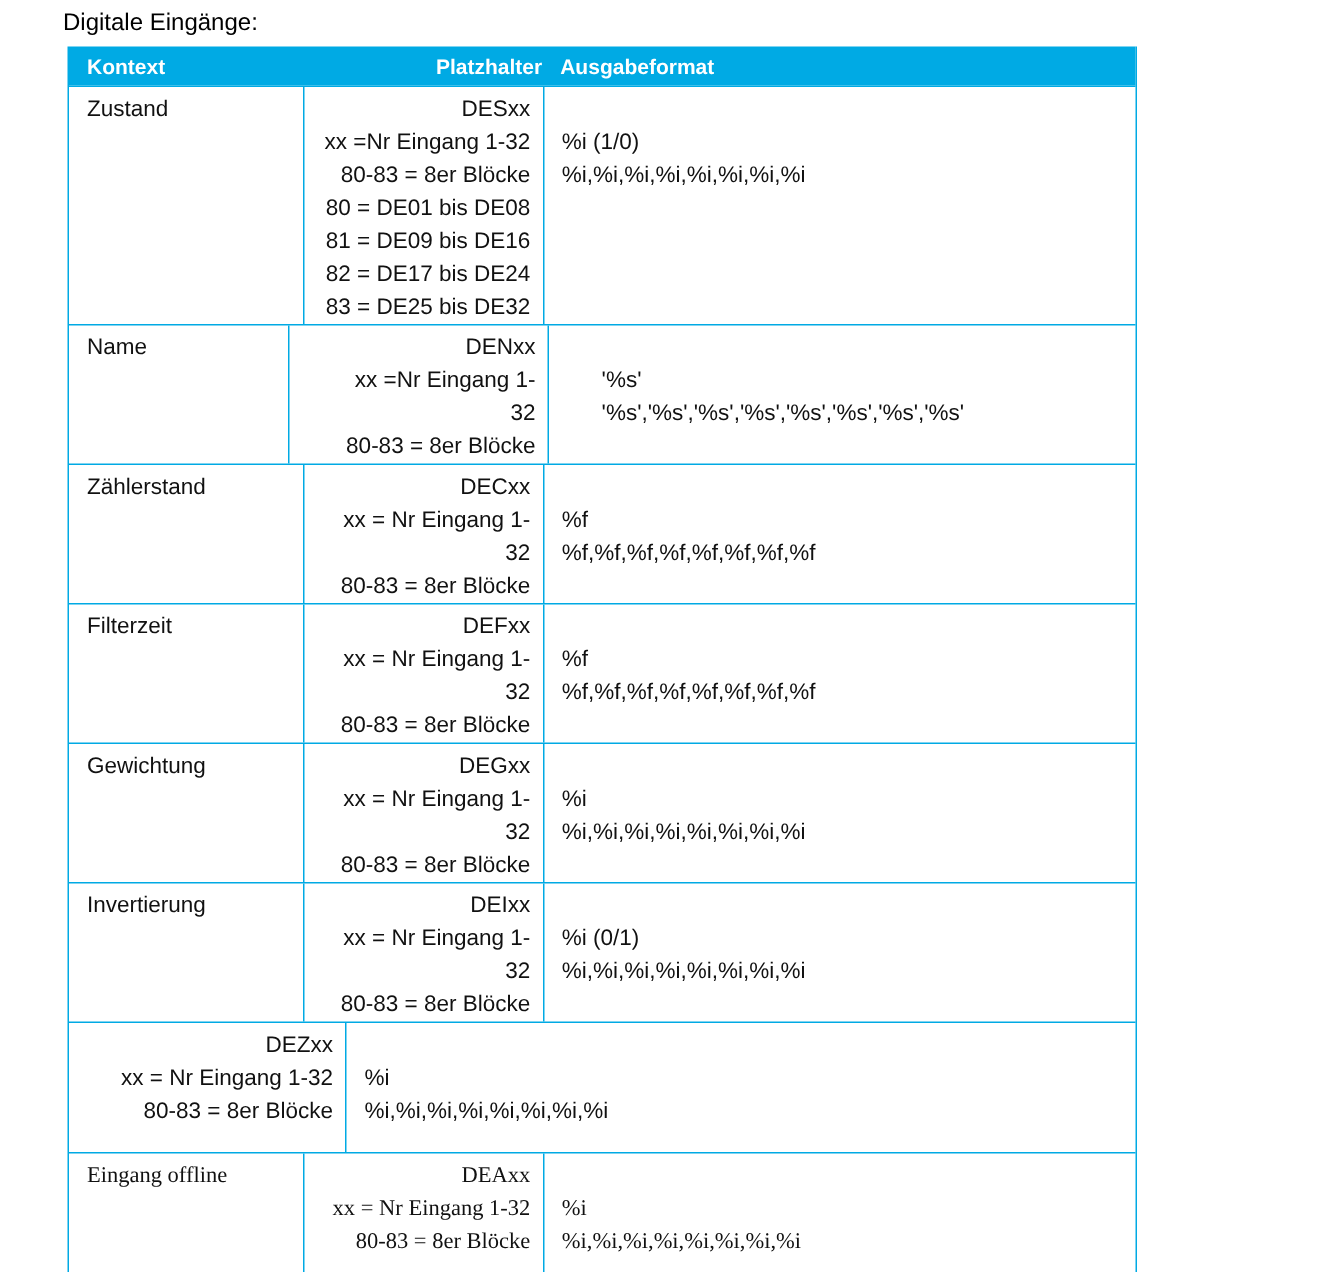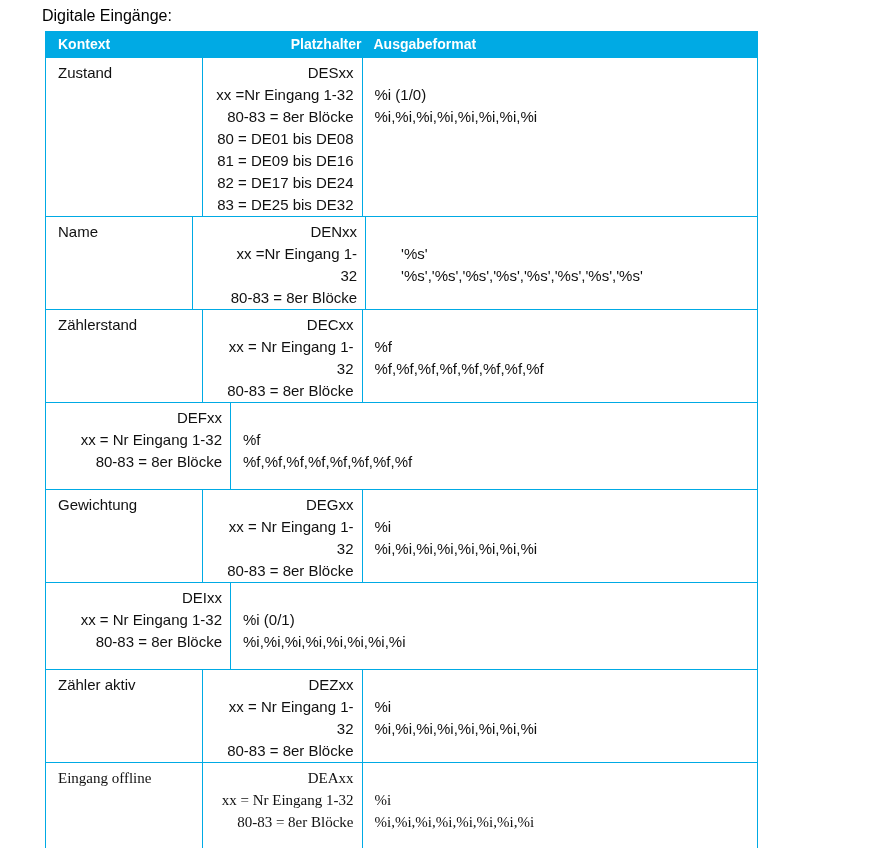--- a/index.html
+++ b/index.html
@@ -111,49 +111,50 @@
       <div class="td c1">Zählerstand</div>
       <div class="td c2">DECxx
 xx = Nr Eingang 1-32
 80-83 = 8er Blöcke</div>
       <div class="td c3">
 %f
 %f,%f,%f,%f,%f,%f,%f,%f</div>
     </div>
 
     <div class="trow h-med">
+      <div class="td c1">Filterzeit</div>
       <div class="td c2">DEFxx
 xx = Nr Eingang 1-32
 80-83 = 8er Blöcke</div>
       <div class="td c3">
 %f
 %f,%f,%f,%f,%f,%f,%f,%f</div>
     </div>
 
     <div class="trow h-med">
       <div class="td c1">Gewichtung</div>
       <div class="td c2">DEGxx
 xx = Nr Eingang 1-32
 80-83 = 8er Blöcke</div>
       <div class="td c3">
 %i
 %i,%i,%i,%i,%i,%i,%i,%i</div>
     </div>
 
     <div class="trow h-med">
+      <div class="td c1">Invertierung</div>
       <div class="td c2">DEIxx
 xx = Nr Eingang 1-32
 80-83 = 8er Blöcke</div>
       <div class="td c3">
 %i (0/1)
 %i,%i,%i,%i,%i,%i,%i,%i</div>
     </div>
 
     <div class="trow h-med">
-      <div class="td c1">Zähler aktiv</div>
       <div class="td c2">DEZxx
 xx = Nr Eingang 1-32
 80-83 = 8er Blöcke</div>
       <div class="td c3">
 %i
 %i,%i,%i,%i,%i,%i,%i,%i</div>
     </div>
 
     <div class="trow h-last">
       <div class="td c1">Eingang offline</div>

